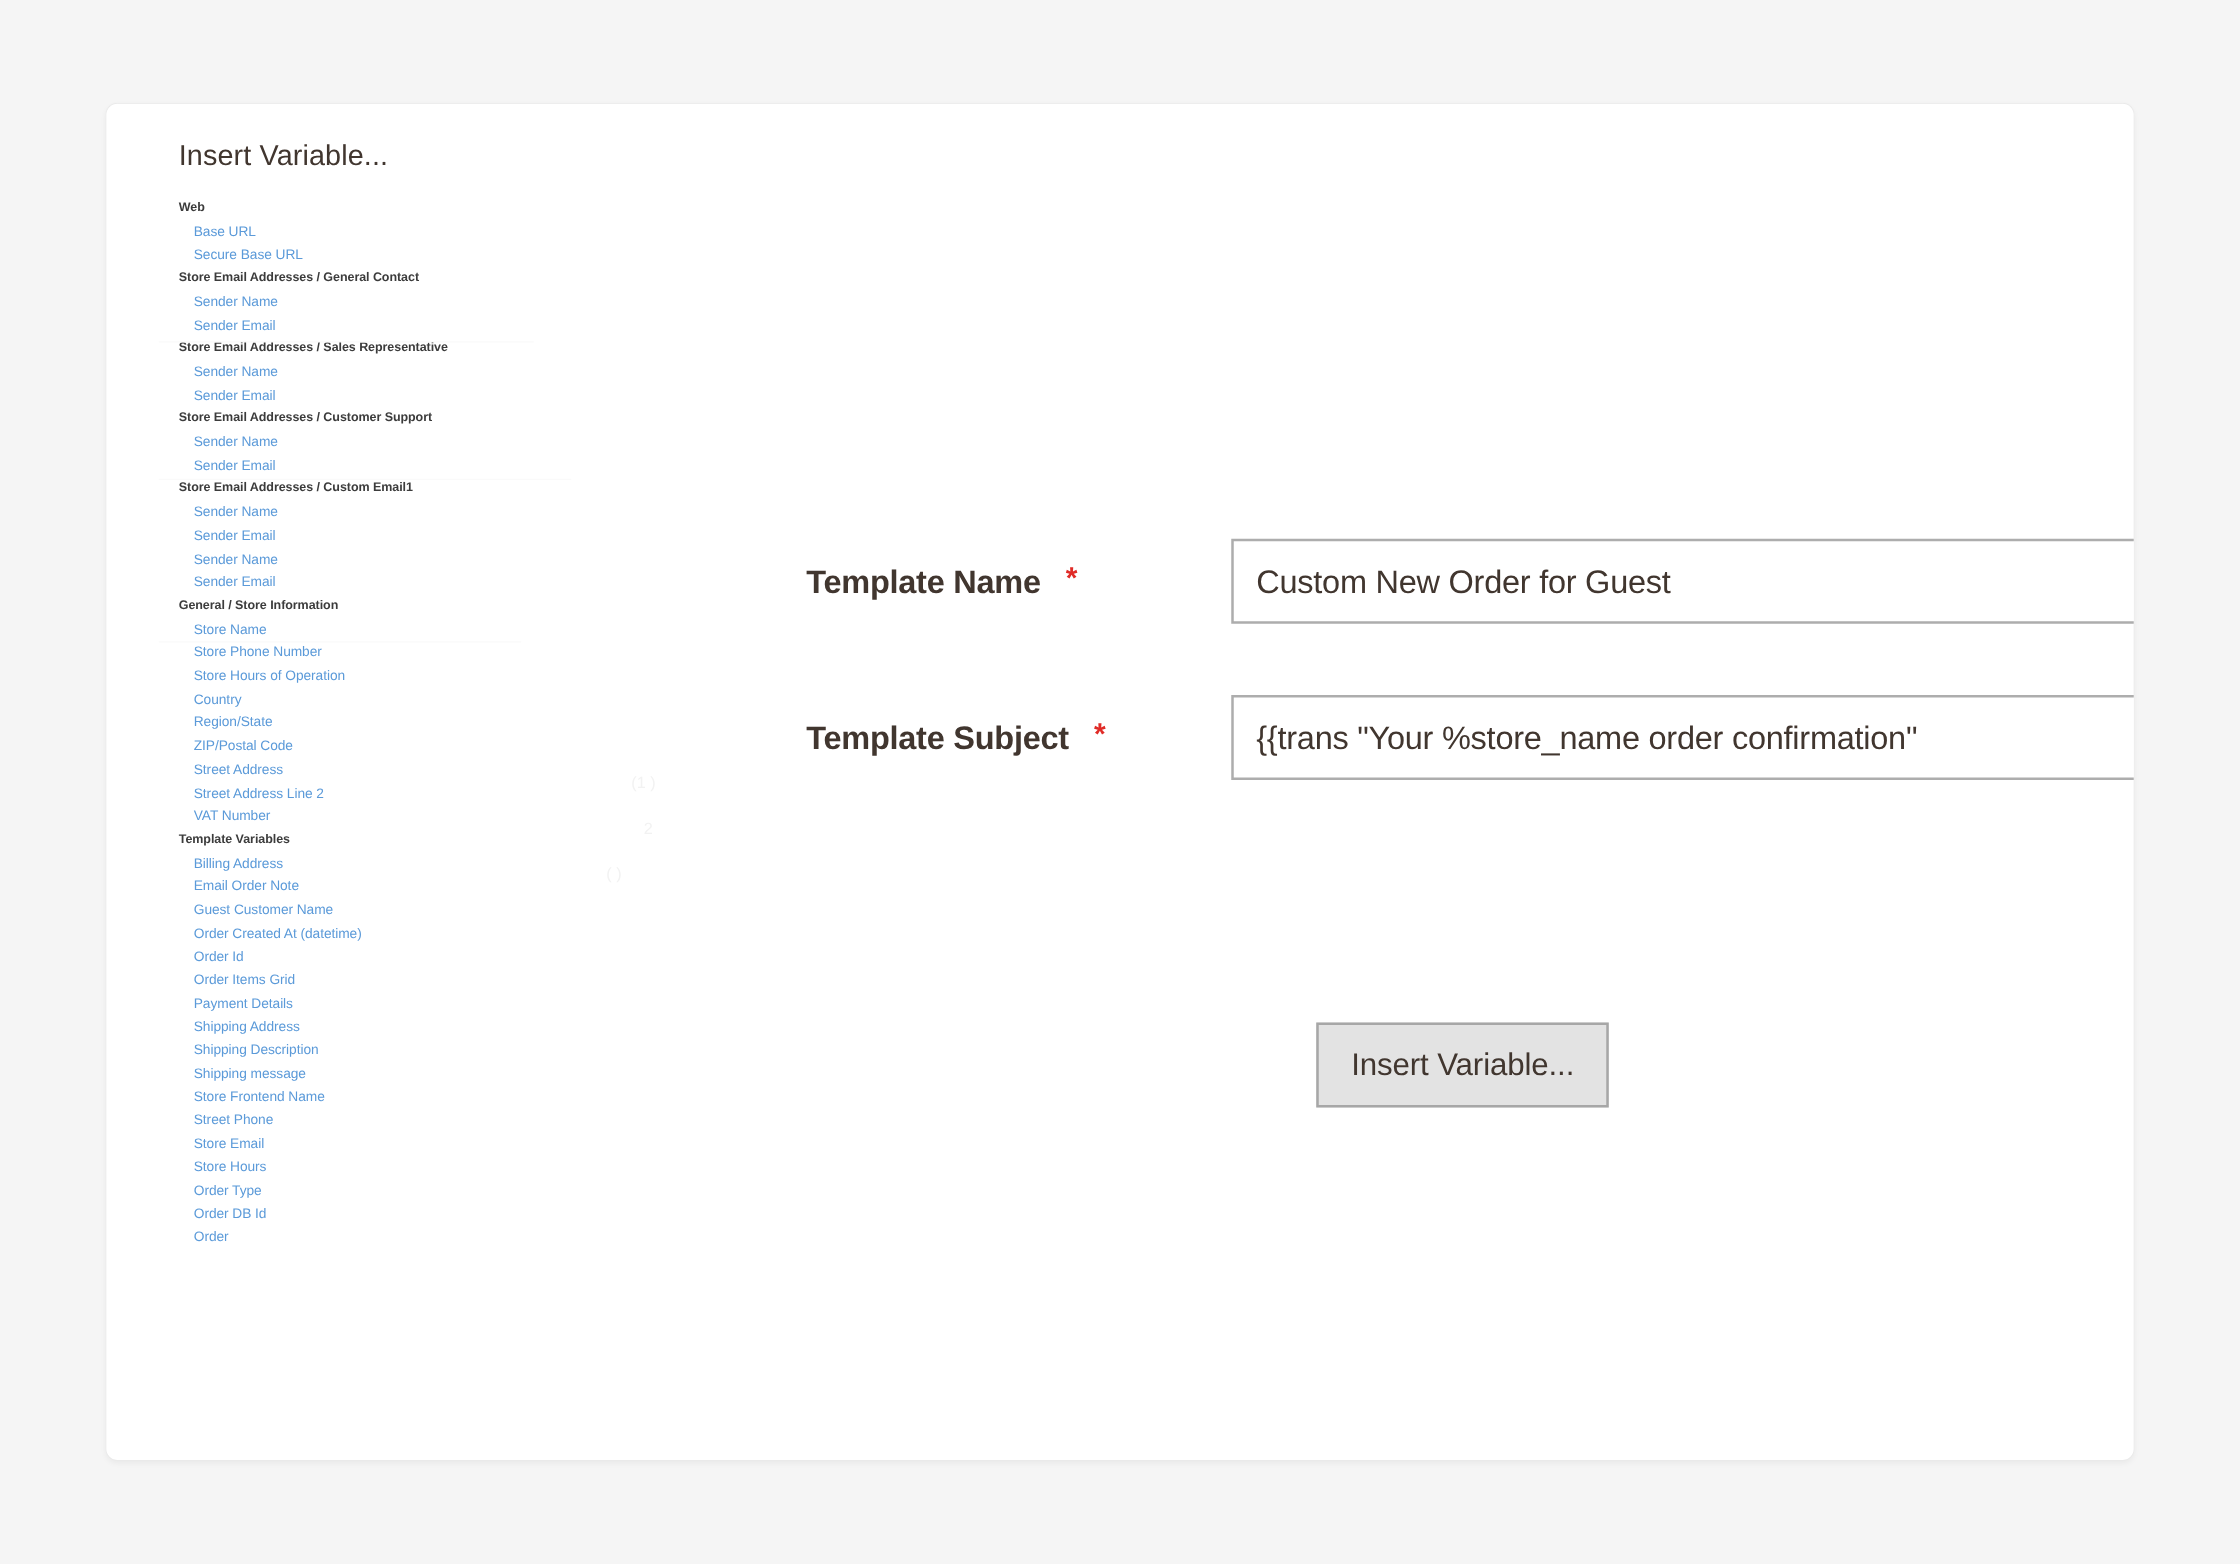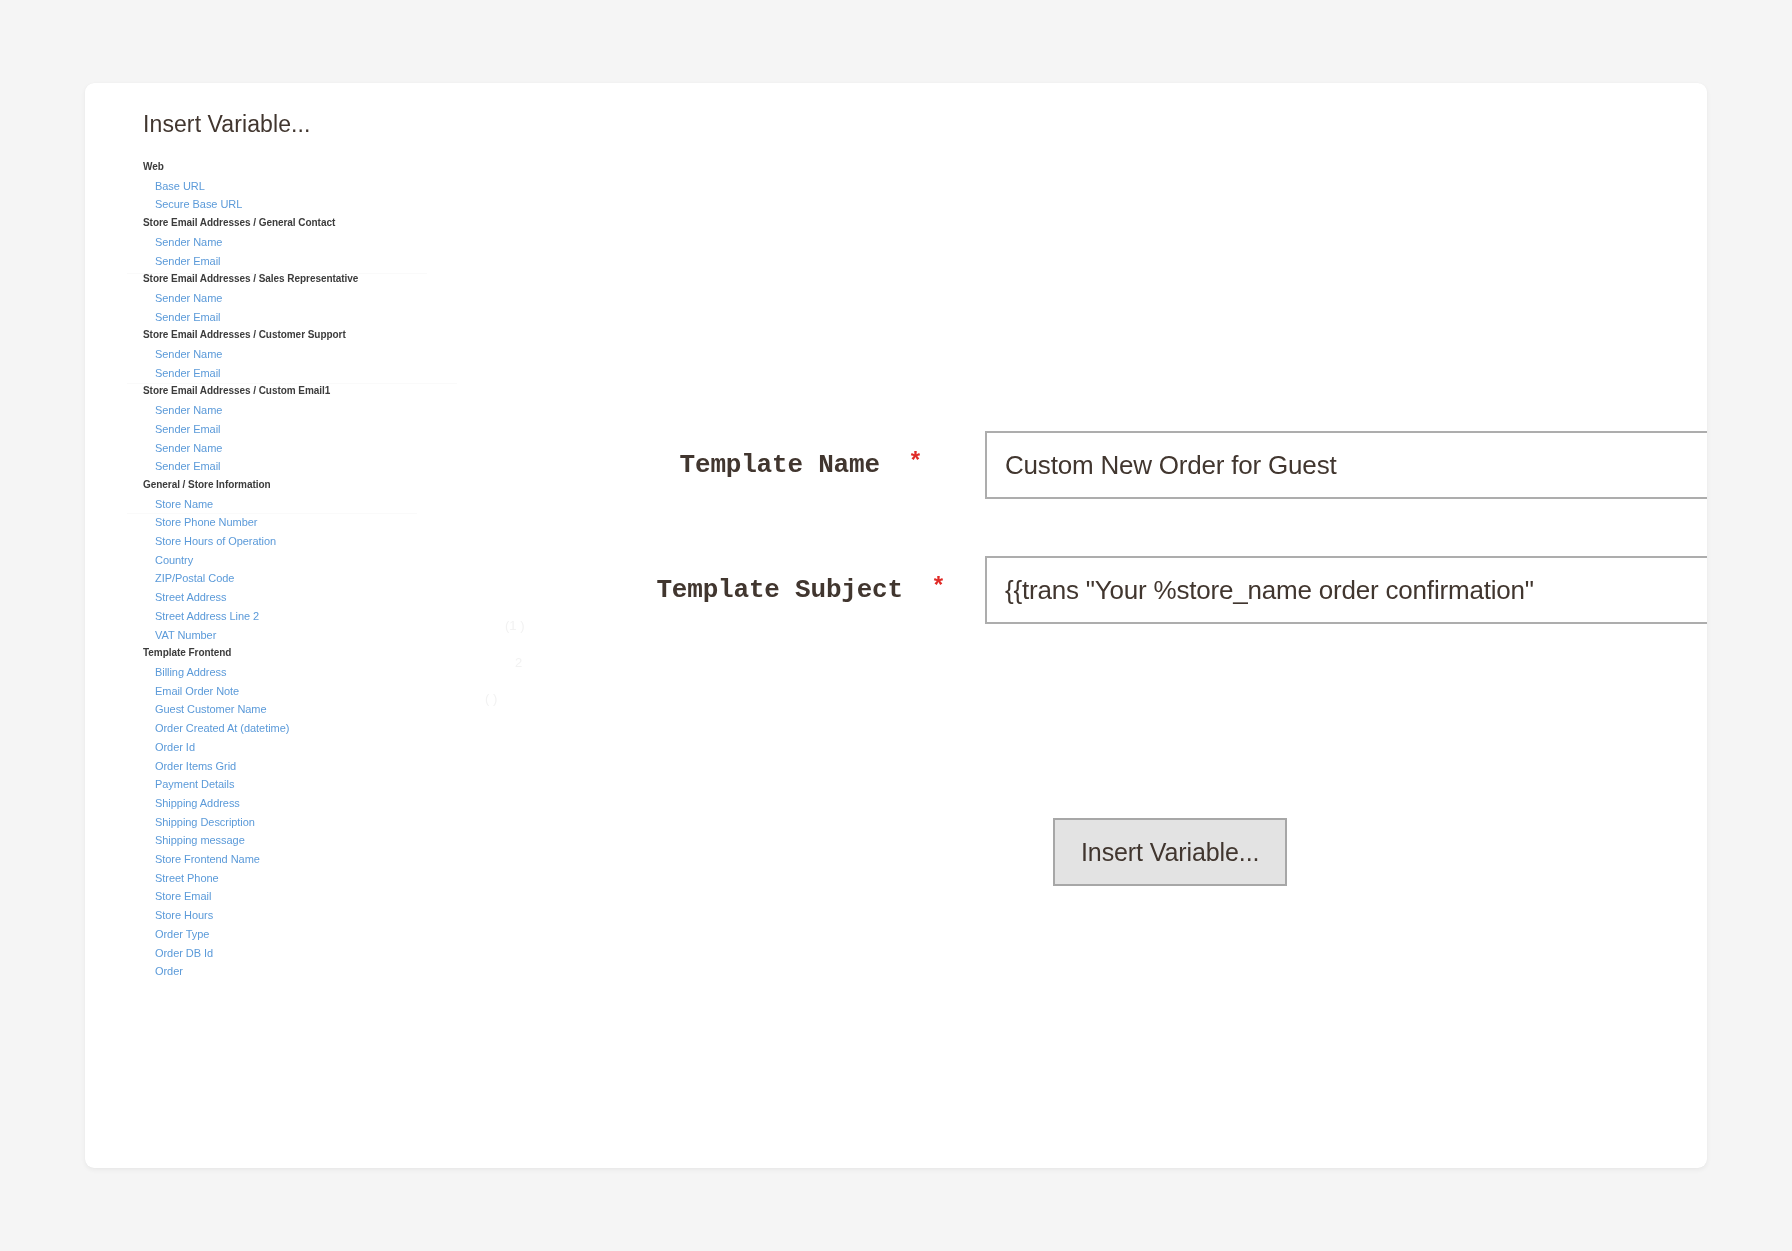--- a/index.html
+++ b/index.html
@@ -103,30 +103,29 @@
     left: 0;
     display: flex;
     align-items: flex-start;
     width: 1200px;
   }
   .field-row.name    { top: 348px; }
   .field-row.subject { top: 473px; }
 
   .field-label {
     width: 380px;
-    text-align: center;
+    text-align: left;
     padding-right: 0;
     font-size: 26px;
     color: #41362f;
     font-weight: bold;
     line-height: 34px;
     padding-top: 17px;
     letter-spacing: -0.2px;
     white-space: nowrap;
-    font-family: Liberation Mono, monospace;
   }
 
   .req-star {
     display: inline-block;
     color: #e02b27;
     font-size: 24px;
     font-weight: bold;
     margin-left: 13px;
     vertical-align: top;
     line-height: 30px;
@@ -208,25 +207,26 @@
           <li class="var-group-label">Store Email Addresses / Custom Email1</li>
           <li class="var-item">Sender Name</li>
           <li class="var-item">Sender Email</li>
           <li class="var-item">Sender Name</li>
           <li class="var-item">Sender Email</li>
           <li class="var-group-label">General / Store Information</li>
           <li class="var-item">Store Name</li>
           <li class="var-item">Store Phone Number</li>
           <li class="var-item">Store Hours of Operation</li>
           <li class="var-item">Country</li>
+          <li class="var-item">Region/State</li>
           <li class="var-item">ZIP/Postal Code</li>
           <li class="var-item">Street Address</li>
           <li class="var-item">Street Address Line 2</li>
           <li class="var-item">VAT Number</li>
-          <li class="var-group-label">Template Frontend</li>
+          <li class="var-group-label">Template Variables</li>
           <li class="var-item">Billing Address</li>
           <li class="var-item">Email Order Note</li>
           <li class="var-item">Guest Customer Name</li>
           <li class="var-item">Order Created At (datetime)</li>
           <li class="var-item">Order Id</li>
           <li class="var-item">Order Items Grid</li>
           <li class="var-item">Payment Details</li>
           <li class="var-item">Shipping Address</li>
           <li class="var-item">Shipping Description</li>
           <li class="var-item">Shipping message</li>

